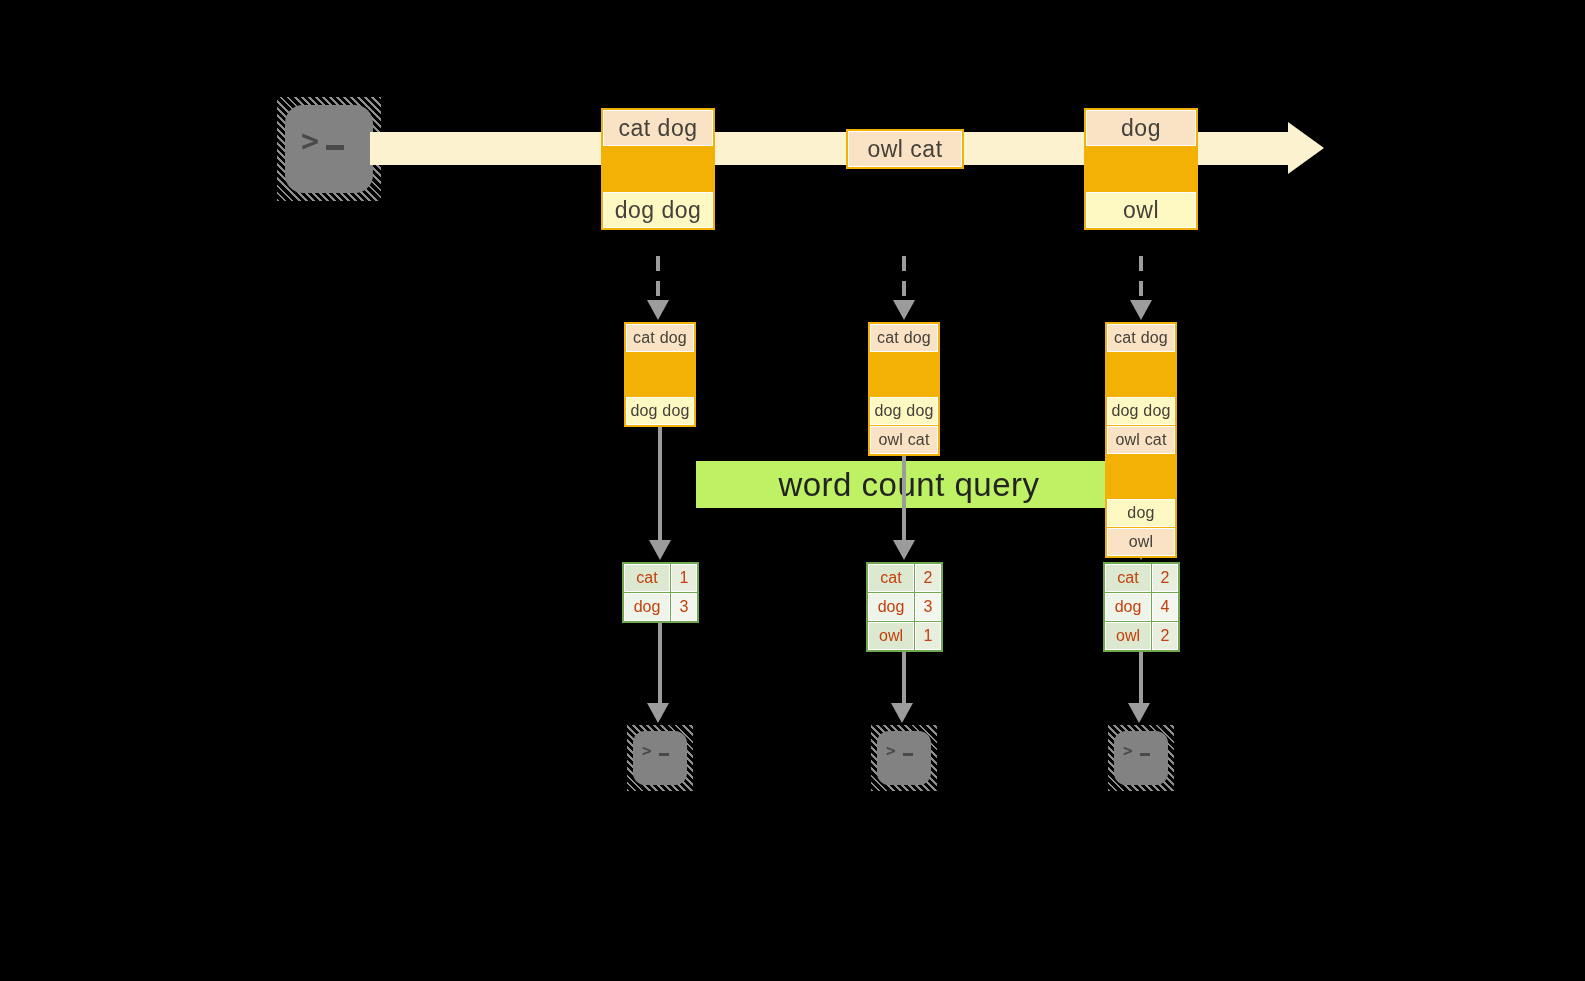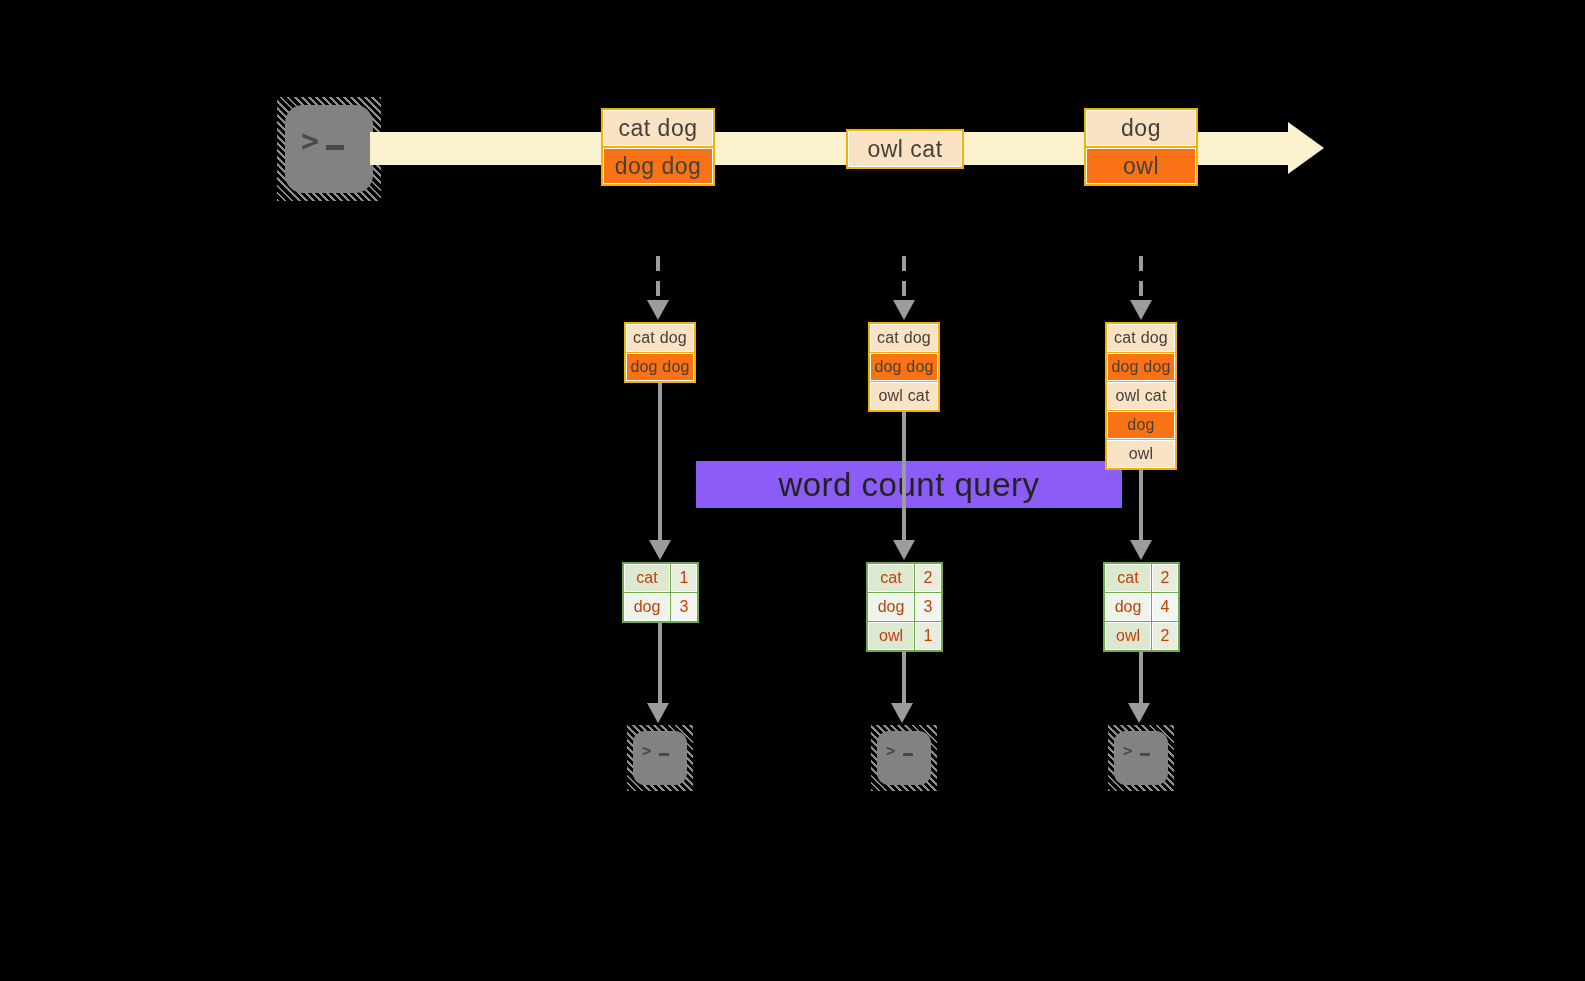--- a/index.html
+++ b/index.html
@@ -33,41 +33,41 @@
   .ostack{
     background:#f2b104;display:flex;flex-direction:column;
     padding:3px;gap:4px;box-sizing:border-box;
   }
   .ocell{
     box-shadow:0 0 0 1px #fff;color:#44403a;
     display:flex;align-items:center;justify-content:center;
     letter-spacing:0.5px;
   }
   .fill-peach{background:#fae3c4;}
-  .fill-cream{background:#f97316;}
+  .fill-cream{background:#fef9c3;margin-top:44px;}
   .ev .ocell{height:34px;font-size:23px;}
   .ev1cell{height:32px;font-size:23px;}
   .mini{gap:3px;}
   .mini .ocell{height:26px;font-size:16px;letter-spacing:0.2px;}
 
   
   .dashline{
     width:4px;
     background:repeating-linear-gradient(180deg,#9c9c9c 0px,#9c9c9c 15px,transparent 15px,transparent 25px);
   }
   .vline{width:4px;background:#9c9c9c;}
   .ahead{
     width:0;height:0;
     border-left:11px solid transparent;border-right:11px solid transparent;
     border-top:20px solid #9c9c9c;
   }
 
   
   .querybox{
-    background:#8b5cf6;display:flex;align-items:center;justify-content:center;
+    background:#bef264;display:flex;align-items:center;justify-content:center;
   }
   .querytext{
     font-size:33px;font-weight:300;color:#232323;letter-spacing:0.5px;
   }
 
   
   .gtable{
     background:#6fa84e;display:grid;grid-template-columns:44px 24px;
     gap:3px;padding:3px;box-sizing:content-box;
   }

